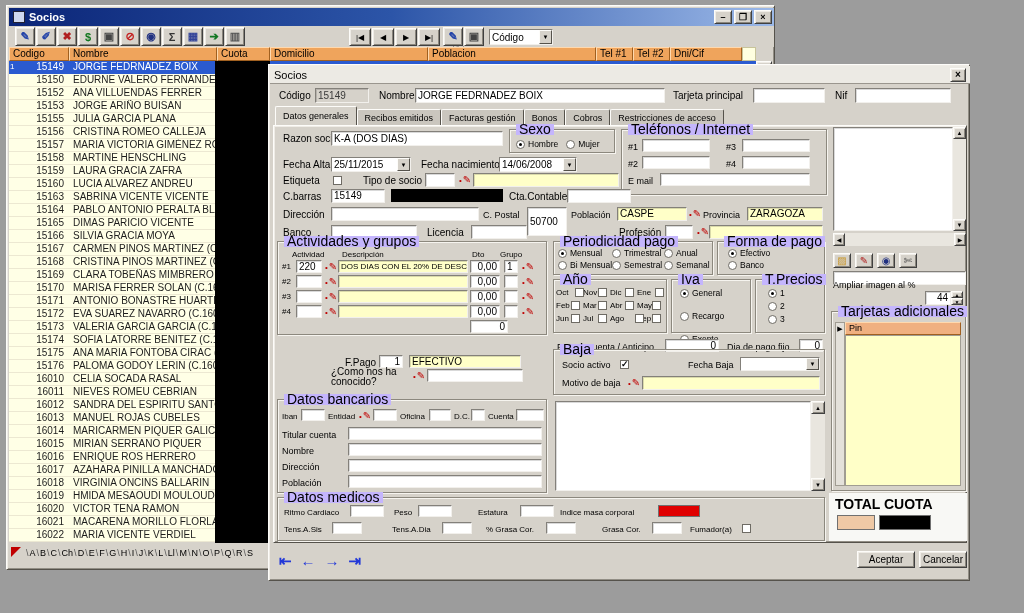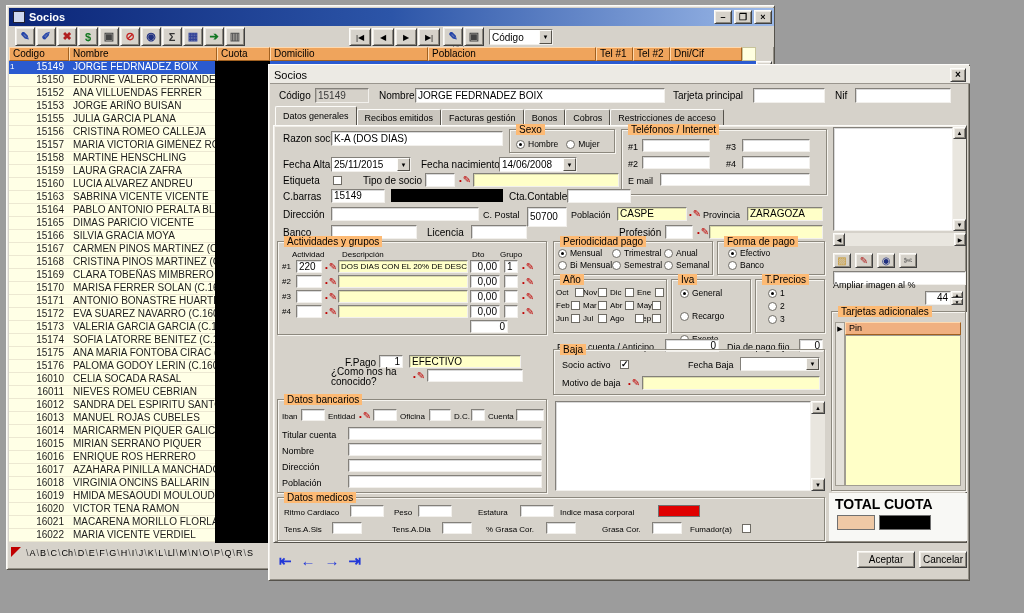--- a/index.html
+++ b/index.html
@@ -8,21 +8,21 @@
 .a{position:absolute}
 .raised{background:#d6d2ca;border:1px solid;border-color:#fdfcf9 #55524b #55524b #fdfcf9;box-shadow:inset 1px 1px 0 #efece6,inset -1px -1px 0 #928e85}
 .btn{background:#d6d2ca;border:1px solid;border-color:#fdfcf9 #404040 #404040 #fdfcf9;box-shadow:inset 1px 1px 0 #efece6,inset -1px -1px 0 #8a867d;display:flex;align-items:center;justify-content:center;font-size:11px;overflow:hidden}
 .fld{background:#fff;border:1px solid;border-color:#83807a #f2f0ec #f2f0ec #83807a;box-shadow:inset 1px 1px 0 rgba(0,0,0,.15);font-size:10px;line-height:12px;padding:0 2px;display:flex;align-items:center;overflow:hidden;white-space:nowrap}
 .yellow{background:#ffffc8}
 .grayfld{background:#d6d2ca;color:#3a3a3a}
 .rt{justify-content:flex-end}
 .lbl{font-size:10px;line-height:12px;white-space:nowrap;display:flex;align-items:center}
 .s9{font-size:9px}.s8{font-size:8px}
 .gb{border:1px solid #8c887e;box-shadow:1px 1px 0 #f6f4ef,inset 1px 1px 0 #f6f4ef}
-.cap{position:absolute;top:-6px;left:6px;background:#fdba74;padding:0 3px;font-size:10px;line-height:11px;white-space:nowrap}
+.cap{position:absolute;top:-6px;left:6px;background:#c4b5fd;padding:0 3px;font-size:14px;line-height:11px;white-space:nowrap}
 .opt{display:flex;align-items:center;gap:3px}
 .rad{width:9px;height:9px;border-radius:50%;background:#fff;border:1px solid #6e6b64;position:relative;flex:none}
 .opt.on .rad::after{content:"";position:absolute;left:2px;top:2px;width:3px;height:3px;border-radius:50%;background:#000}
 .olbl{font-size:8.5px;white-space:nowrap}
 .cbx{width:9px;height:9px;background:#fff;border:1px solid #6e6b64;position:relative;flex:none}
 .cbx.on::after,.opt.on .cbx::after{content:"✓";position:absolute;left:0;top:-2px;font-size:9px;font-weight:bold}
 .pencil{color:#c00000;font-size:10px;line-height:10px}
 .pencil::before{content:"•";color:#c00000;font-size:8px;margin-right:1px}
 .combo{background:#fff;border:1px solid;border-color:#83807a #f2f0ec #f2f0ec #83807a;display:flex;align-items:center;font-size:10px;overflow:hidden}
 .combo .val{flex:1;padding:0 2px;white-space:nowrap;overflow:hidden}
@@ -543,21 +543,21 @@
 
   <div class="a lbl" style="left:14px;top:126px">C.barras</div>
   <div class="a fld" style="left:62px;top:124px;width:54px;height:14px">15149</div>
   <div class="a redact" style="left:122px;top:124px;width:112px;height:13px"></div>
   <div class="a lbl" style="left:240px;top:126px">Cta.Contable</div>
   <div class="a fld" style="left:298px;top:124px;width:64px;height:14px"></div>
 
   <div class="a lbl" style="left:14px;top:144px">Dirección</div>
   <div class="a fld" style="left:62px;top:142px;width:148px;height:14px"></div>
   <div class="a lbl s9" style="left:214px;top:144px">C. Postal</div>
-  <div class="a fld" style="left:258px;top:142px;width:40px;height:20px">50700</div>
+  <div class="a fld" style="left:258px;top:142px;width:40px;height:29px">50700</div>
   <div class="a lbl s9" style="left:302px;top:144px">Población</div>
   <div class="a fld yellow" style="left:348px;top:142px;width:70px;height:14px">CASPE</div>
   <span class="a pencil" style="left:420px;top:144px">✎</span>
   <div class="a lbl s9" style="left:434px;top:144px">Provincia</div>
   <div class="a fld yellow" style="left:478px;top:142px;width:76px;height:14px">ZARAGOZA</div>
 
   <div class="a lbl" style="left:14px;top:162px">Banco</div>
   <div class="a fld" style="left:62px;top:160px;width:86px;height:14px"></div>
   <div class="a lbl" style="left:158px;top:162px">Licencia</div>
   <div class="a fld" style="left:202px;top:160px;width:56px;height:14px"></div>

